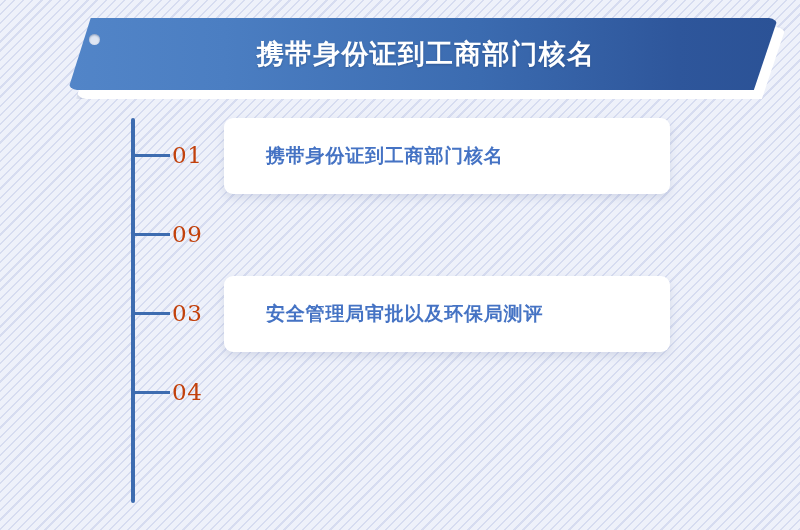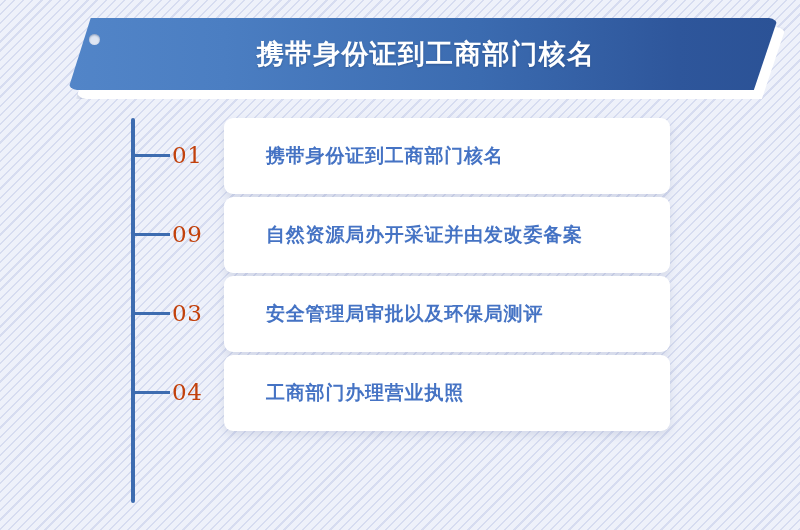--- a/index.html
+++ b/index.html
@@ -182,35 +182,29 @@
     <div class="step-tick"></div>
     <div class="step-number">01</div>
     <div class="step-card">
       <div class="step-card-text">携带身份证到工商部门核名</div>
     </div>
   </div>
 
   <div class="step-row" style="top:197px;">
     <div class="step-tick"></div>
     <div class="step-number">09</div>
-    <div class="step-card">
-      <div class="step-card-text">自然资源局办开采证并由发改委备案</div>
-    </div>
   </div>
 
   <div class="step-row" style="top:276px;padding-left:22px;">
     <div class="step-tick"></div>
     <div class="step-number">03</div>
     <div class="step-card">
       <div class="step-card-text">安全管理局审批以及环保局测评</div>
     </div>
   </div>
 
   <div class="step-row" style="top:355px;">
     <div class="step-tick"></div>
     <div class="step-number">04</div>
-    <div class="step-card">
-      <div class="step-card-text">工商部门办理营业执照</div>
-    </div>
   </div>
 
 
 </div>
 
 </body></html>

